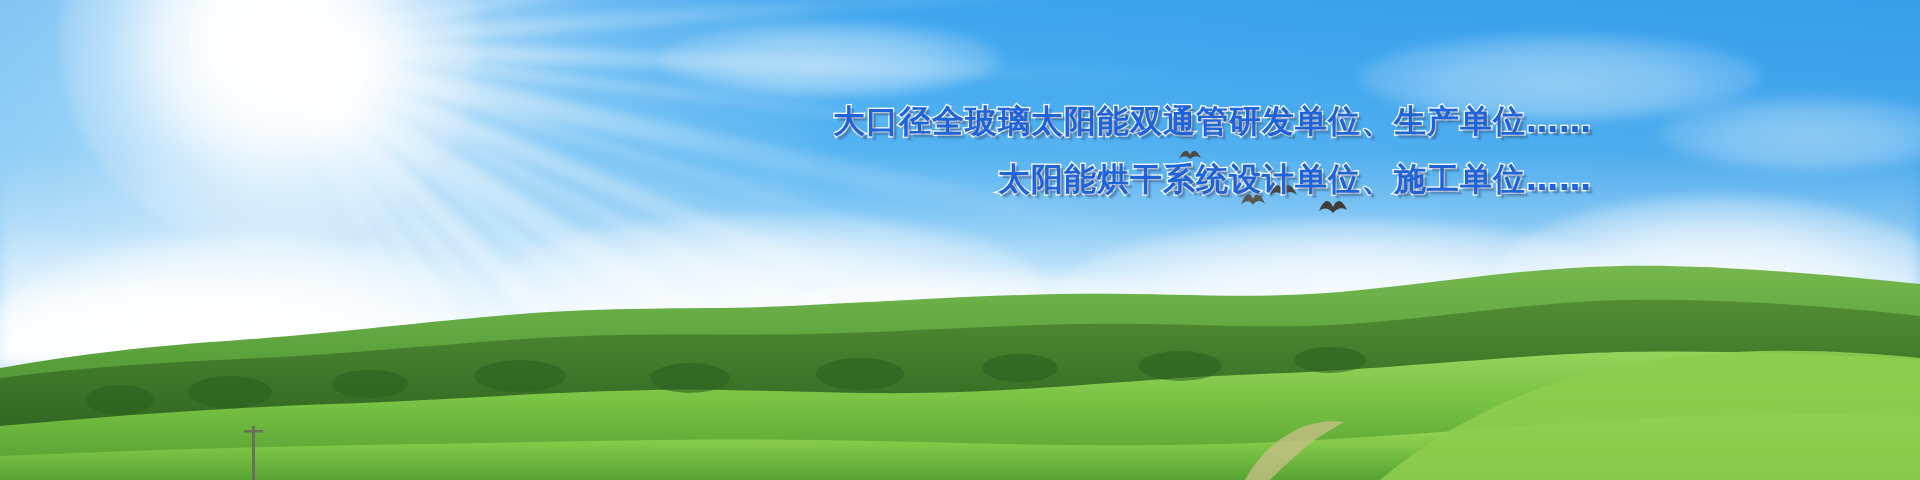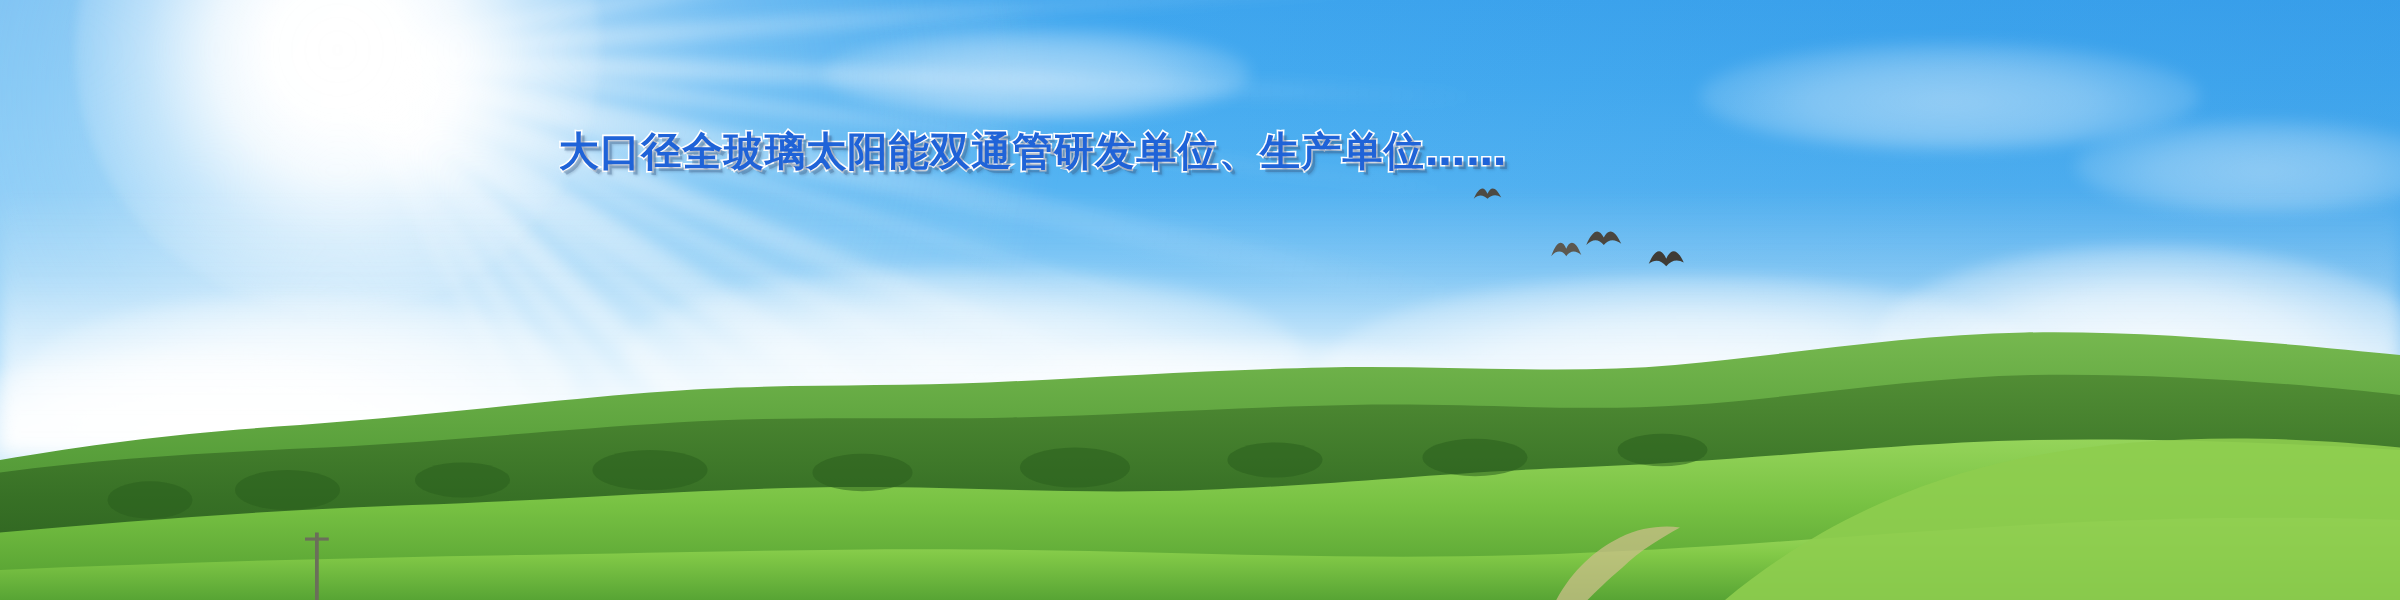--- a/index.html
+++ b/index.html
@@ -132,21 +132,21 @@
     height: 230px;
   }
   .hills svg { display:block; width:100%; height:100%; }
 
   
   .headline {
     position: absolute;
     left: 0;
     top: 92px;
     width: 1592px;
-    text-align: left;
+    text-align: right;
     padding-left: 447px;
     box-sizing: border-box;
   }
   .hl-line {
     font-size: 32px;
     font-weight: 700;
     letter-spacing: 1px;
     line-height: 58px;
     white-space: nowrap;
     color: #1f63d8;
@@ -289,15 +289,16 @@
 
       <g>
         <rect x="252" y="176" width="3" height="54" fill="#6b6f5a"></rect>
         <rect x="244" y="180" width="19" height="2.5" fill="#6b6f5a"></rect>
       </g>
     </svg>
   </div>
 
   <div class="headline">
     <div class="hl-line l1">大口径全玻璃太阳能双通管研发单位、生产单位……</div>
+    <div class="hl-line l2">太阳能烘干系统设计单位、施工单位……</div>
   </div>
 
 </div>
 
 </body></html>

